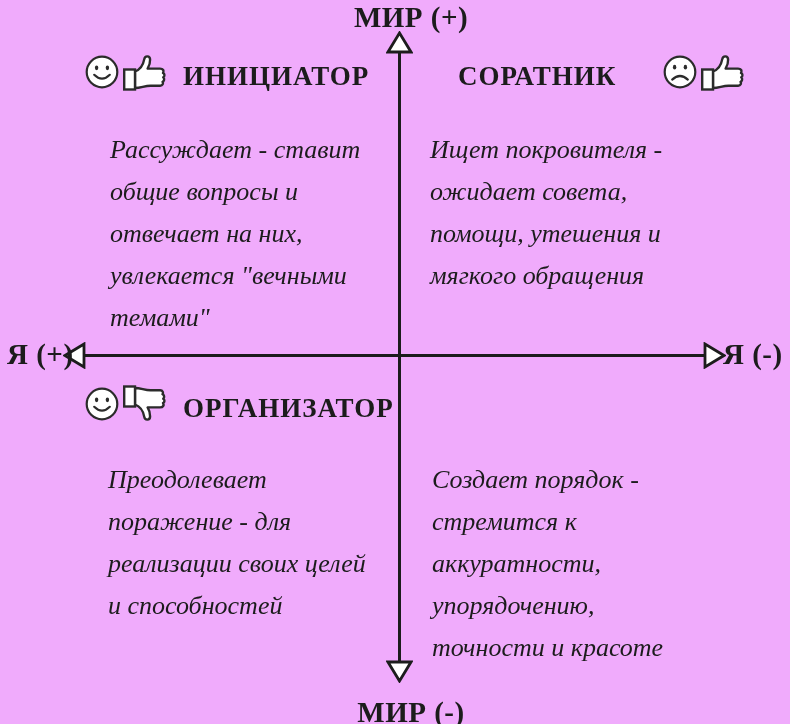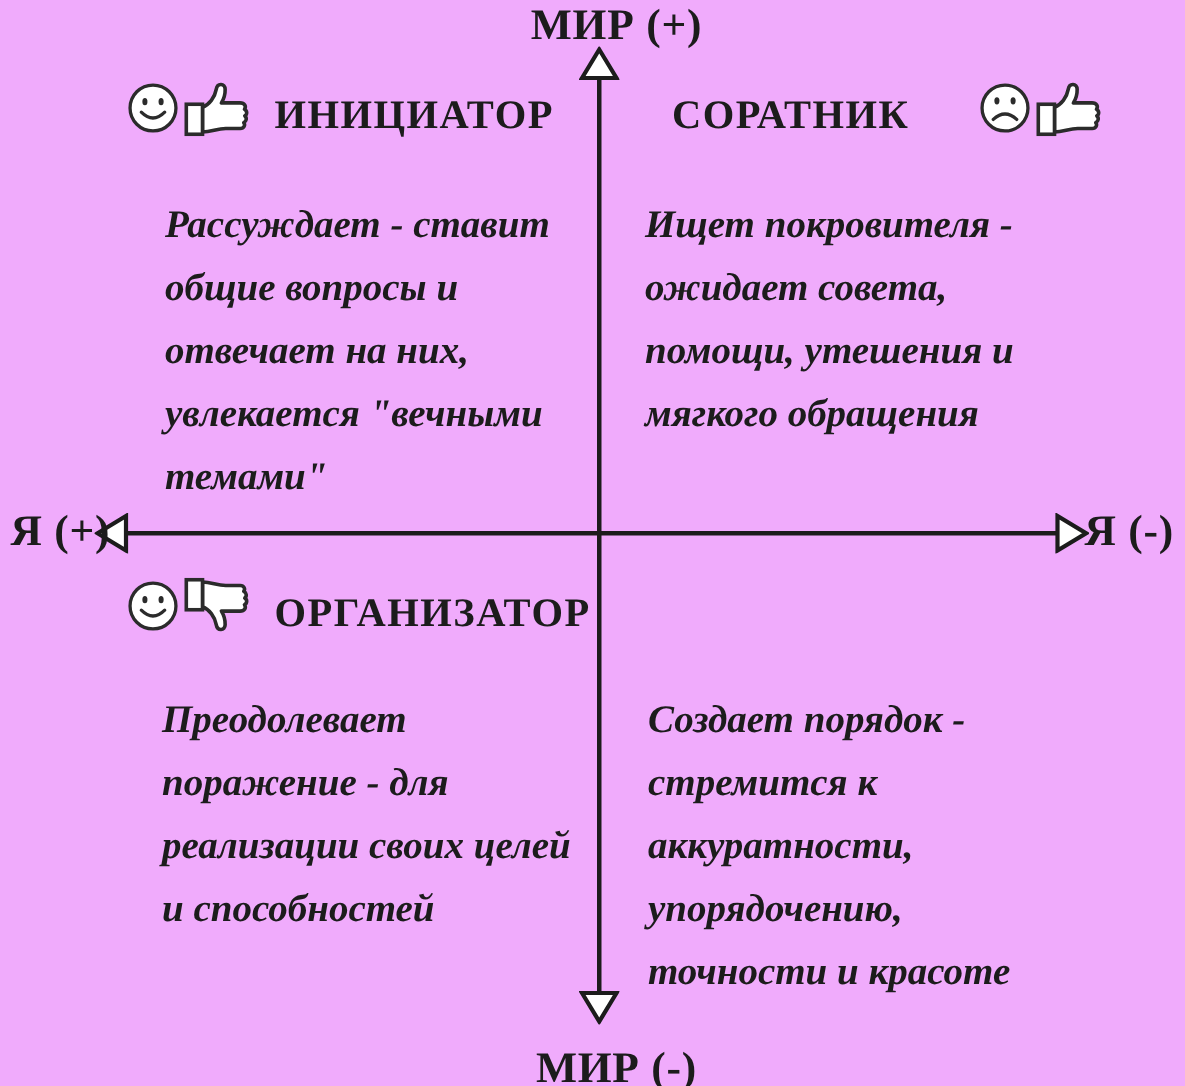--- a/index.html
+++ b/index.html
@@ -21,30 +21,31 @@
     white-space: nowrap;
   }
   .axis-label.centered { width: 160px; text-align: center; }
   .arrowhead { position: absolute; display: block; }
   .quad-header { position: absolute; display: flex; align-items: flex-end; height: 46px; }
   .quad-title {
     font-size: 27px;
     font-weight: bold;
     letter-spacing: 1px;
     white-space: nowrap;
+    margin-left: 10px;
   }
   .icons-group { display: flex; align-items: center; }
   .icon { display: block; }
   .thumb-icon { margin-left: 2px; }
   .title-after-icons { margin-left: 16px; }
   .icons-after-title { margin-left: 46px; }
   .quad-desc {
     position: absolute;
     font-size: 26px;
-    font-weight: bold;
+    font-weight: normal;
     font-style: italic;
     line-height: 42px;
     white-space: pre-line;
     width: 310px;
   }
 </style>
 </head>
 <body>
 
 <svg width="0" height="0" style="position:absolute" aria-hidden="true">

